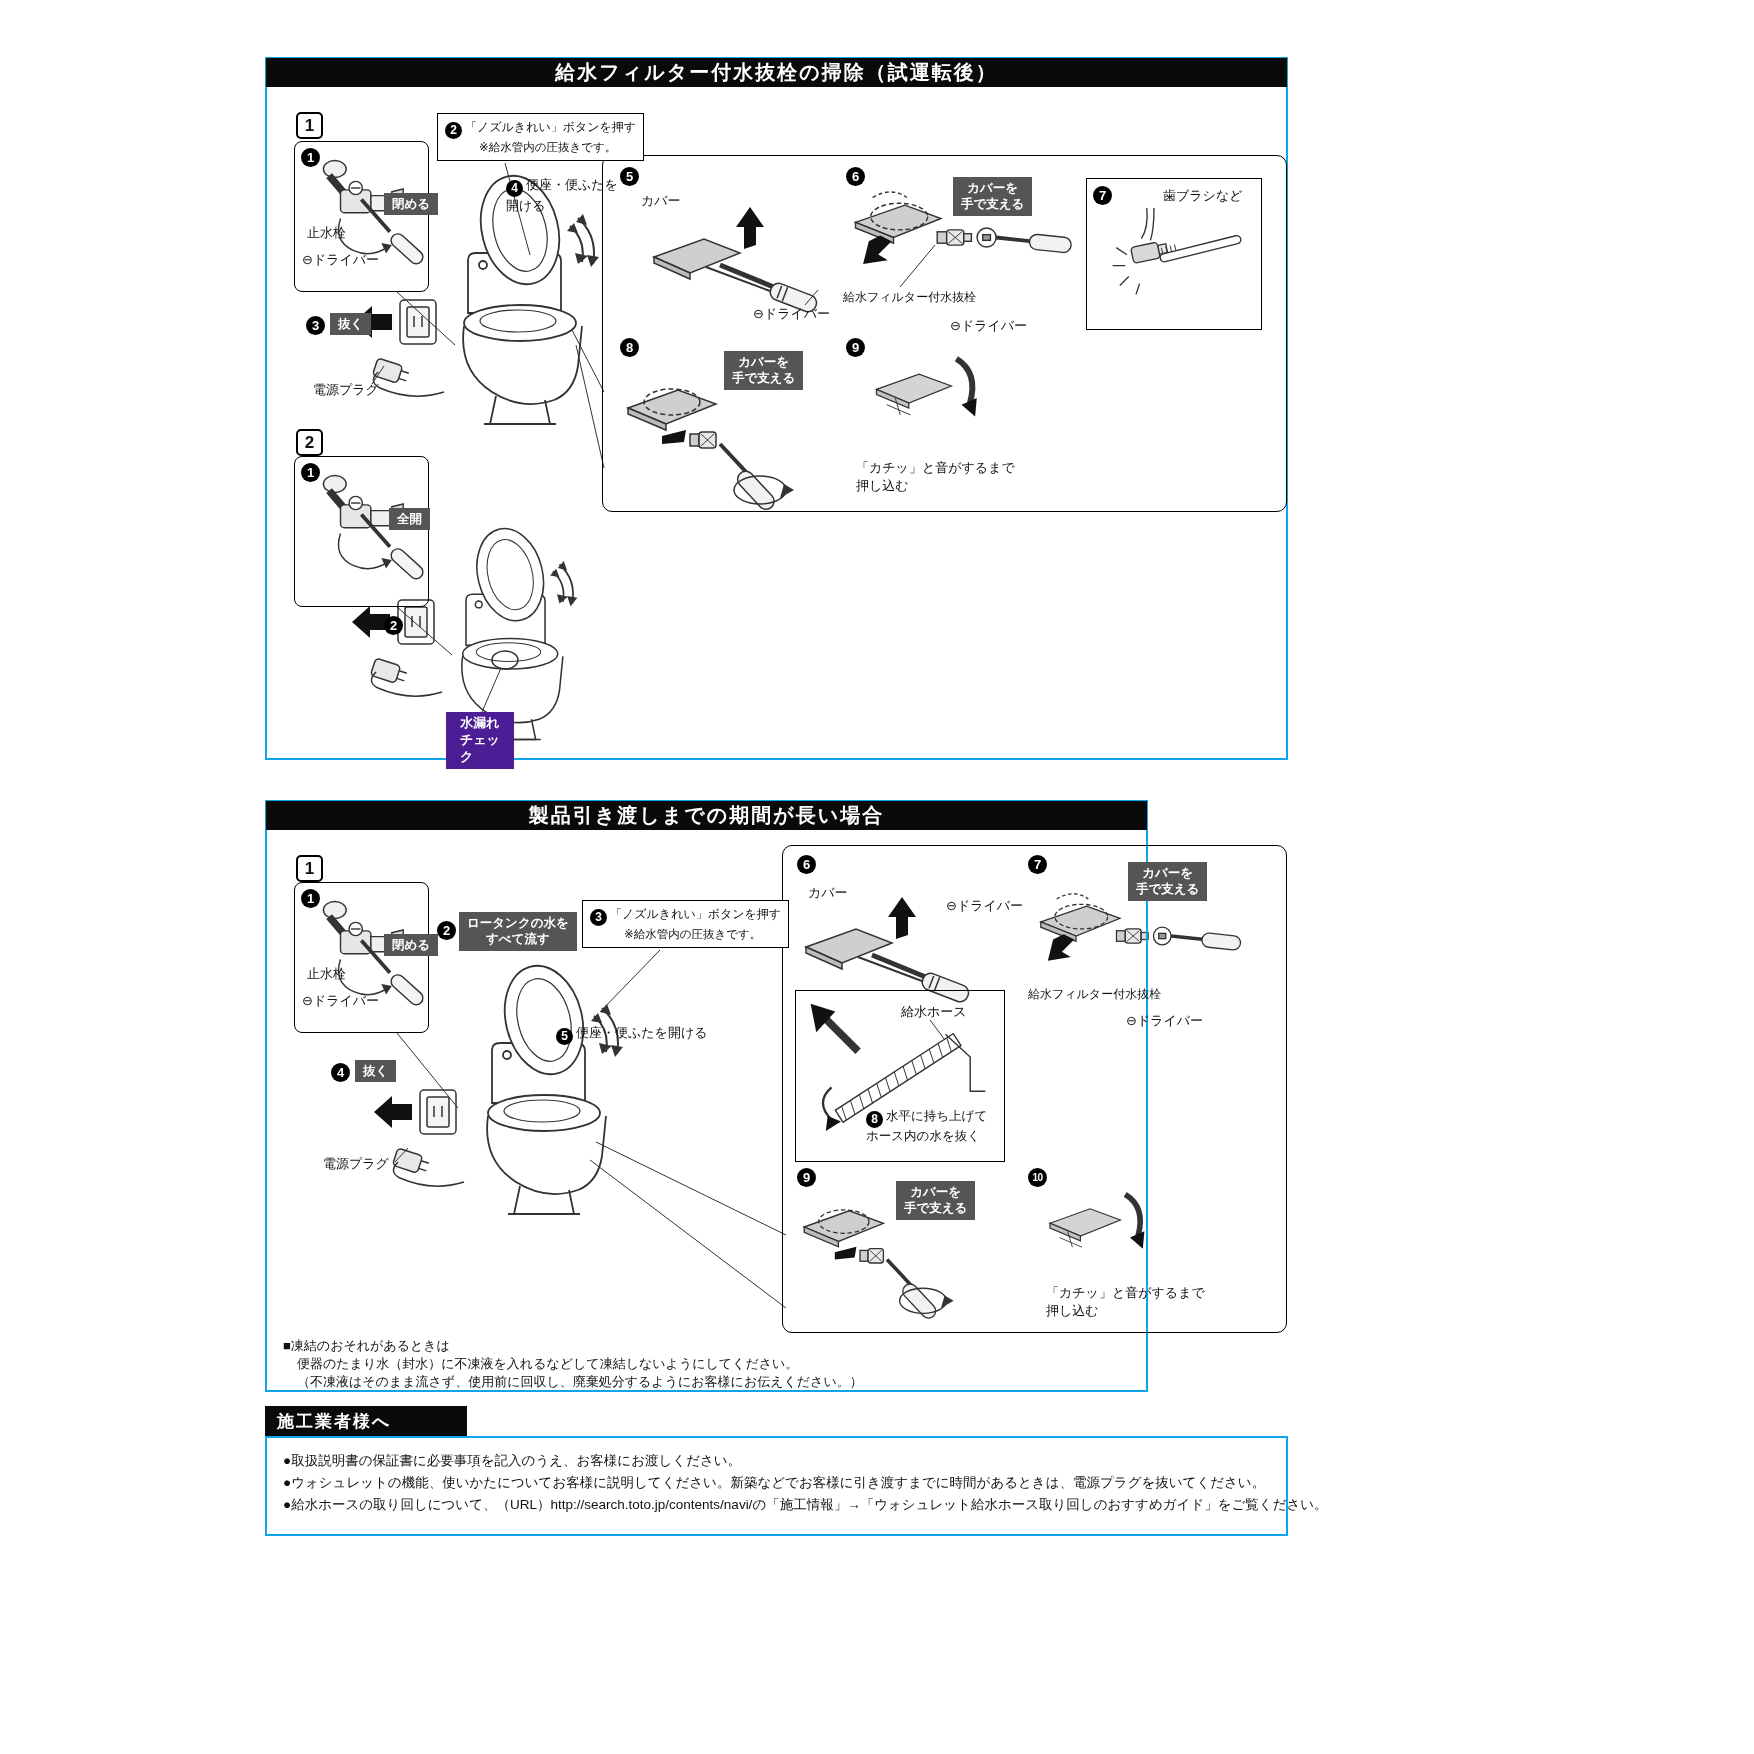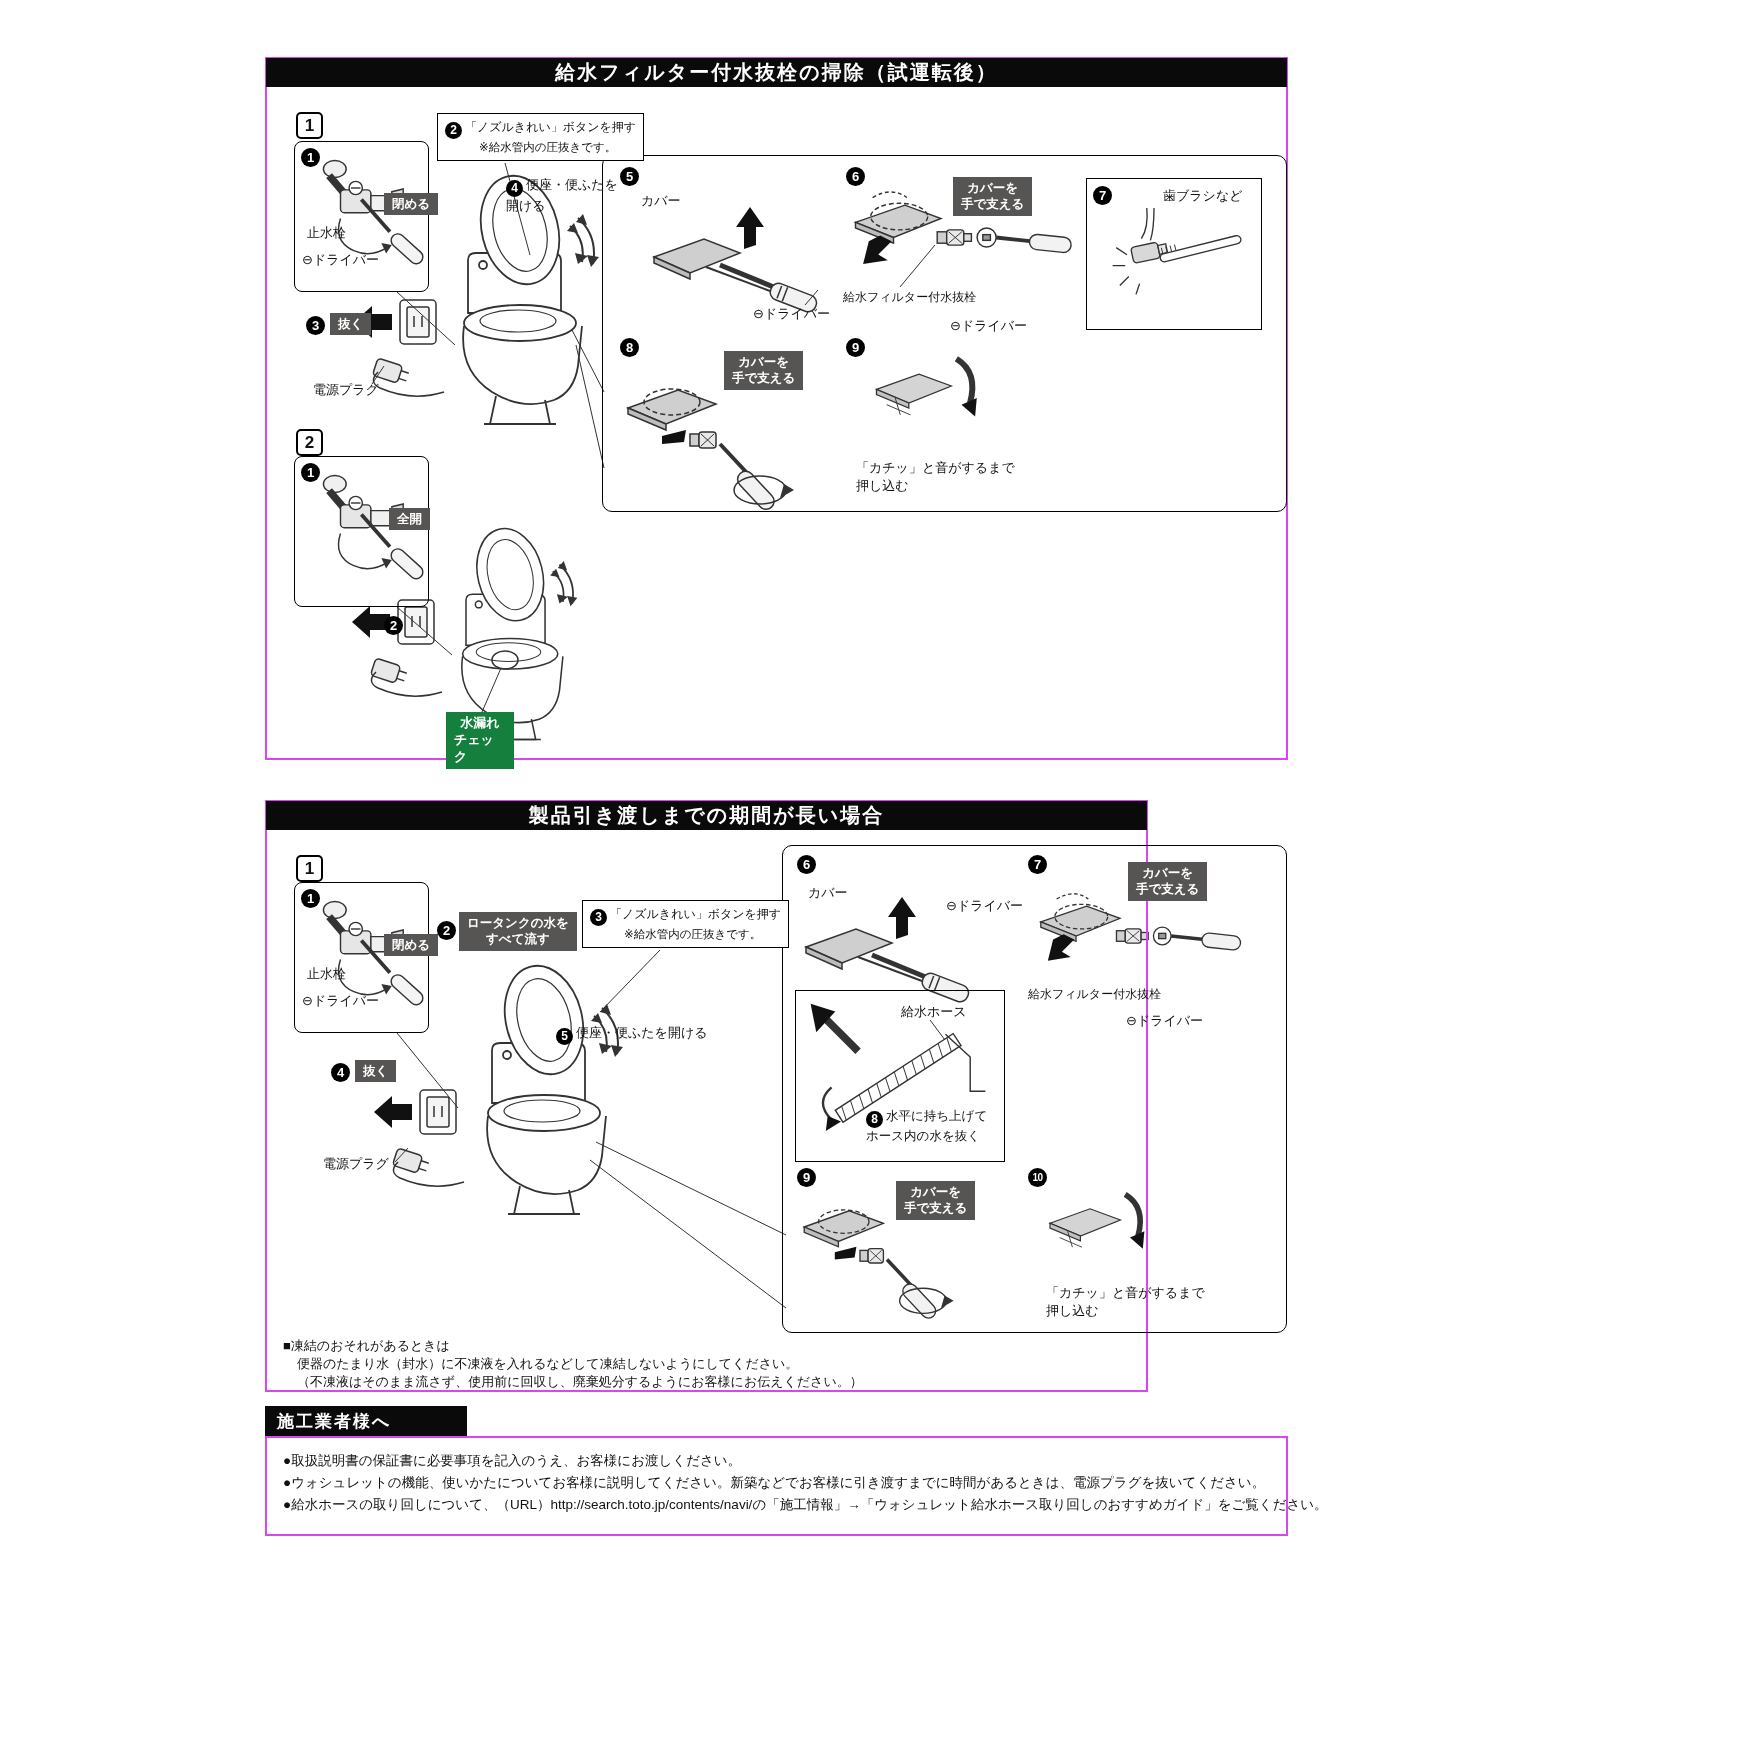--- a/index.html
+++ b/index.html
@@ -1,39 +1,39 @@
 <!DOCTYPE html>
 <html><head>
 <meta charset="utf-8">
 <style>
   *{margin:0;padding:0;box-sizing:border-box}
   html,body{background:#fff}
   body{font-family:"Liberation Sans","DejaVu Sans",sans-serif;color:#111}
   .page{position:relative;width:1754px;height:1754px;background:#fff;overflow:hidden}
   .overlay{position:absolute;left:0;top:0;z-index:1}
-  .box{position:absolute;border:2px solid #d946ef;background:transparent;z-index:2}
+  .box{position:absolute;border:2px solid #0ea5e9;background:transparent;z-index:2}
   .titlebar{position:absolute;left:-1px;top:-1px;right:-1px;height:29px;background:#0a0a0a;color:#fff;
     display:flex;align-items:center;justify-content:center;font-weight:bold;font-size:20px;letter-spacing:2px}
   .vbox{position:absolute;border:1.5px solid #000;border-radius:8px;background:transparent;z-index:2}
   .panel{position:absolute;border:1.5px solid #000;border-radius:10px;background:transparent;z-index:2}
   .subbox{position:absolute;border:1.5px solid #000;background:transparent;z-index:2}
   .stepbox{position:absolute;width:27px;height:27px;border:2.5px solid #000;border-radius:5px;background:#fff;
     display:flex;align-items:center;justify-content:center;font-weight:bold;font-size:17px;z-index:3}
   .nc{position:absolute;width:19px;height:19px;border-radius:50%;background:#000;color:#fff;
     display:flex;align-items:center;justify-content:center;font-weight:bold;font-size:13px;z-index:4}
   .nc10{font-size:10px;letter-spacing:-0.5px}
   .nc-i{display:inline-flex;width:17px;height:17px;border-radius:50%;background:#000;color:#fff;
     font-size:12px;font-weight:bold;align-items:center;justify-content:center;margin-right:3px;vertical-align:-3px}
   .lbl{position:absolute;font-size:13px;line-height:1.4;white-space:nowrap;z-index:4}
   .lbl-s{font-size:12px}
   .gbadge{position:absolute;background:#575554;color:#fff;font-weight:bold;font-size:12.5px;
     padding:3px 8px;line-height:1.3;white-space:nowrap;z-index:4}
   .gbadge2{display:flex;flex-direction:column;align-items:center;text-align:center}
-  .kbadge{position:absolute;background:#15803d;color:#fff;font-weight:bold;font-size:13px;line-height:1.3;
-    padding:3px 8px;display:flex;flex-direction:column;align-items:center;z-index:4}
+  .kbadge{position:absolute;background:#4c1d95;color:#fff;font-weight:bold;font-size:13px;line-height:1.3;
+    padding:3px 14px;display:flex;flex-direction:column;align-items:center;z-index:4}
   .notebox{position:absolute;border:1.5px solid #000;background:#fff;padding:4px 7px;font-size:12px;
     line-height:1.5;white-space:nowrap;z-index:4}
   .nb2{margin-left:34px;font-size:11.5px}
   .indent{}
   .hdrbox{position:absolute;background:#0a0a0a;color:#fff;font-weight:bold;font-size:17px;
     display:flex;align-items:center;padding-left:12px;letter-spacing:2px;z-index:3}
   .bullet{position:absolute;font-size:13.5px;white-space:nowrap;z-index:3}
 </style>
 </head>
 <body>

